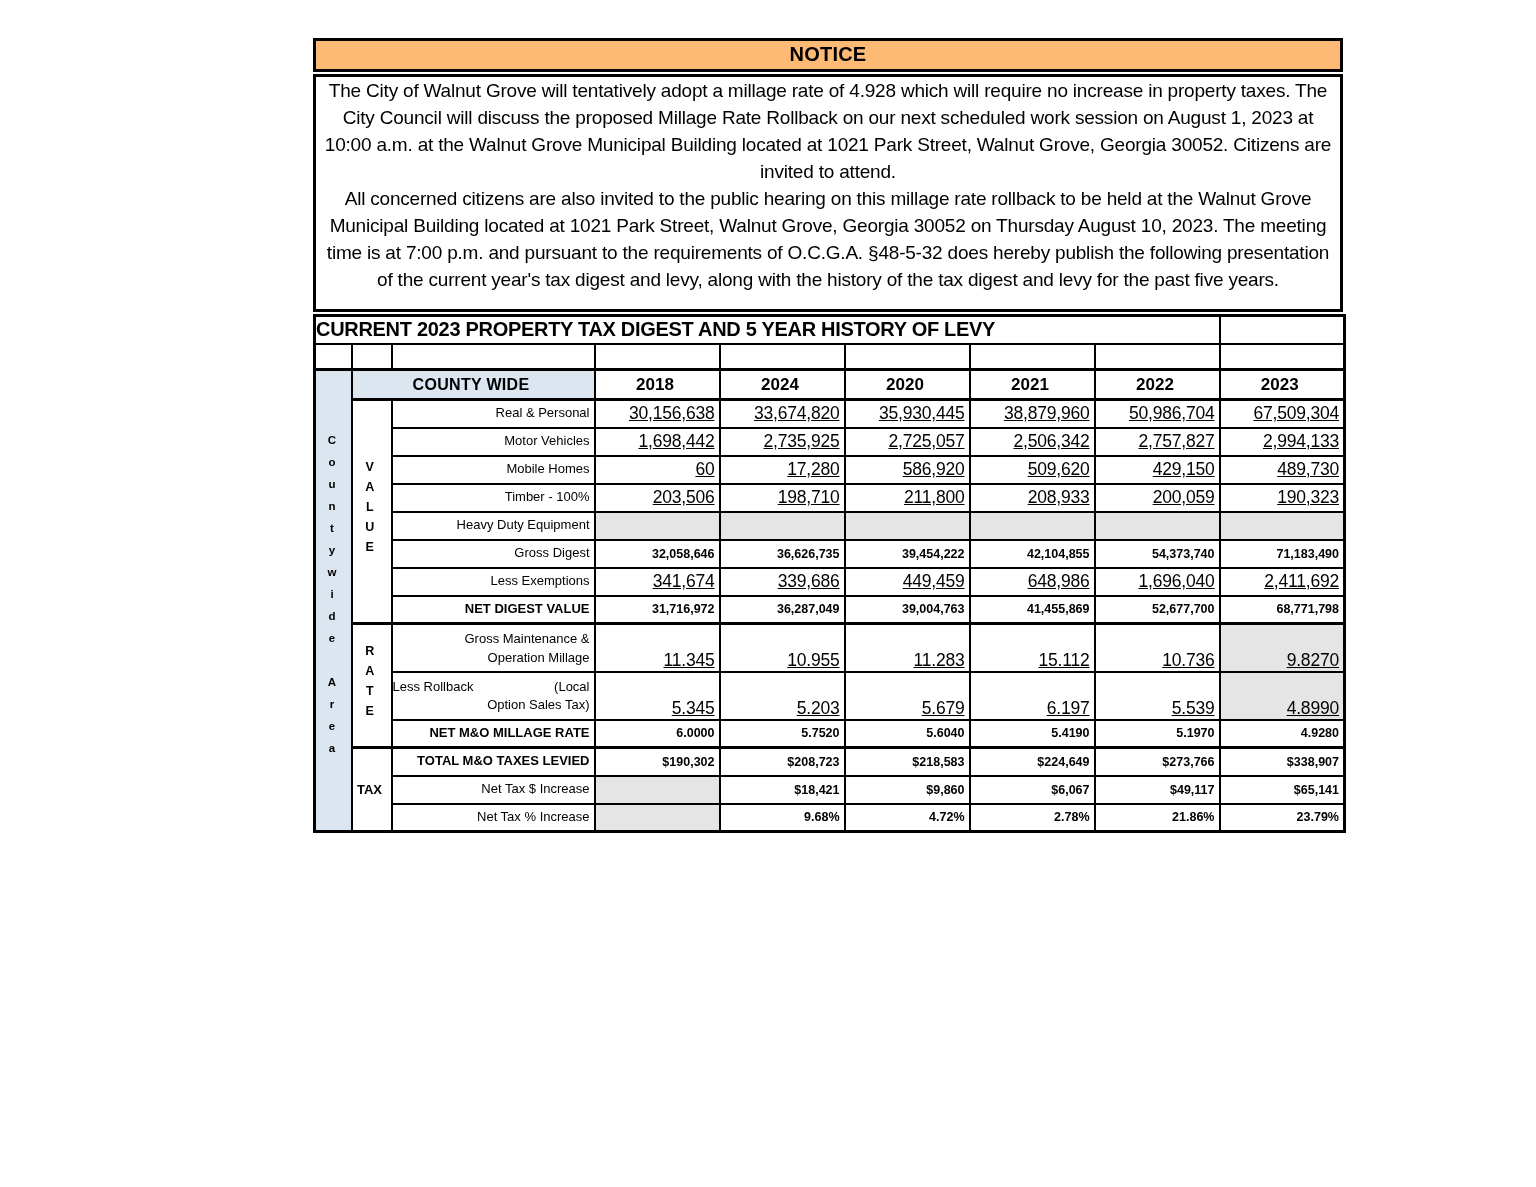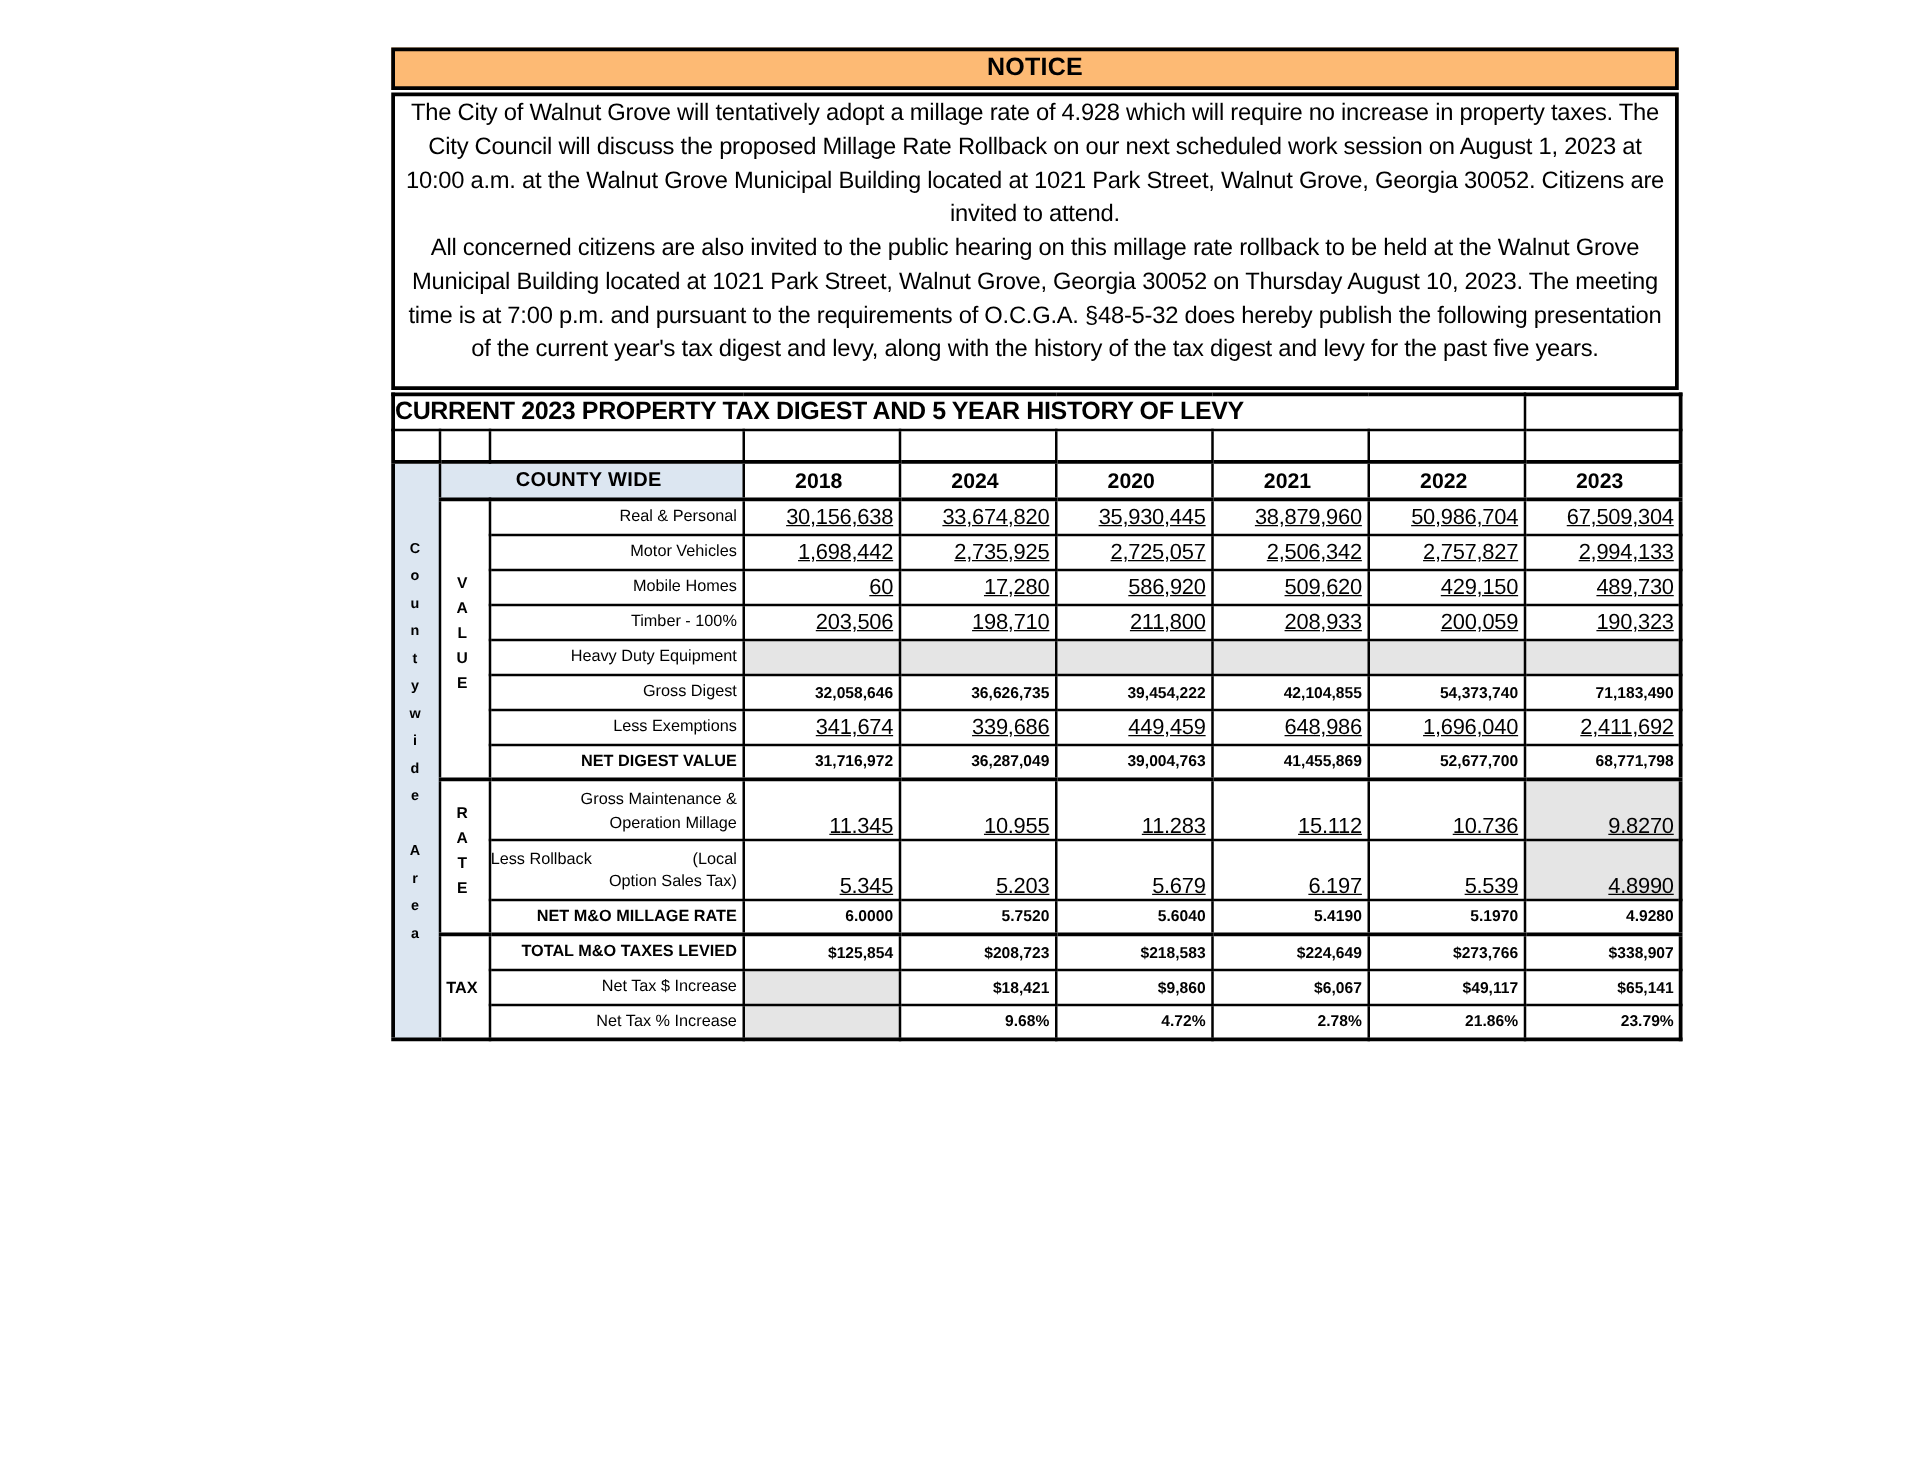--- a/index.html
+++ b/index.html
@@ -257,21 +257,21 @@
         <td class="sm">5.7520</td>
         <td class="sm">5.6040</td>
         <td class="sm">5.4190</td>
         <td class="sm">5.1970</td>
         <td class="sm c23">4.9280</td>
       </tr>
 
       <tr class="h28 sec">
         <td class="grp-tax" rowspan="3">TAX</td>
         <td class="lbl b">TOTAL M&amp;O TAXES LEVIED</td>
-        <td class="sm">$125,854</td>
+        <td class="sm">$190,302</td>
         <td class="sm">$208,723</td>
         <td class="sm">$218,583</td>
         <td class="sm">$224,649</td>
         <td class="sm">$273,766</td>
         <td class="sm c23">$338,907</td>
       </tr>
 
       <tr class="h28">
         <td class="lbl">Net Tax $ Increase</td>
         <td class="sm shade"></td>

